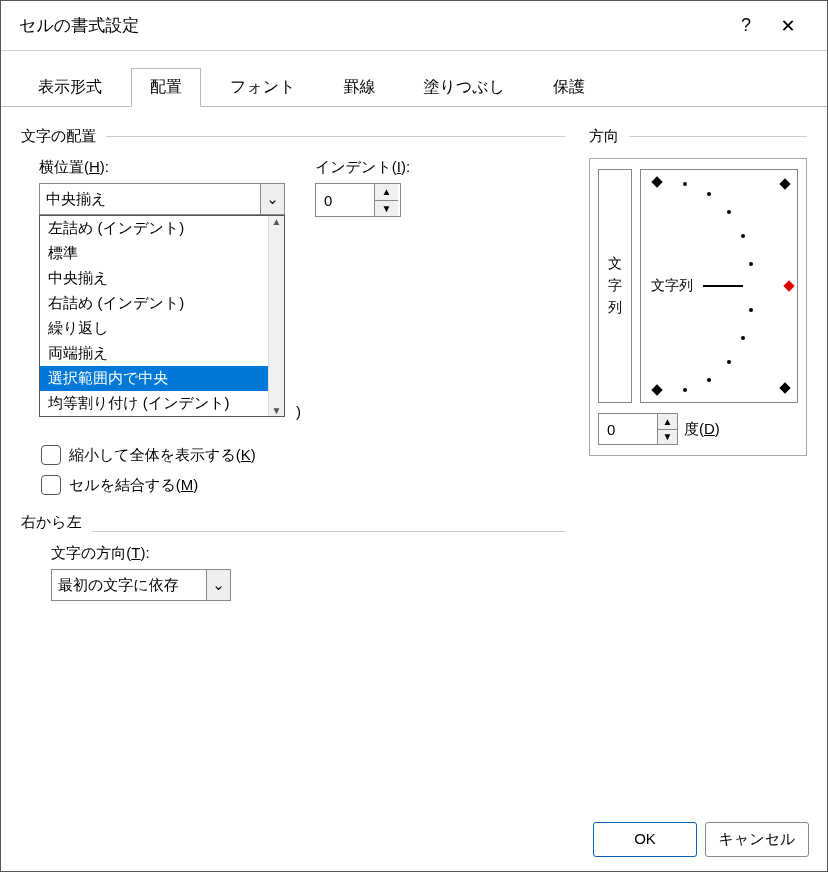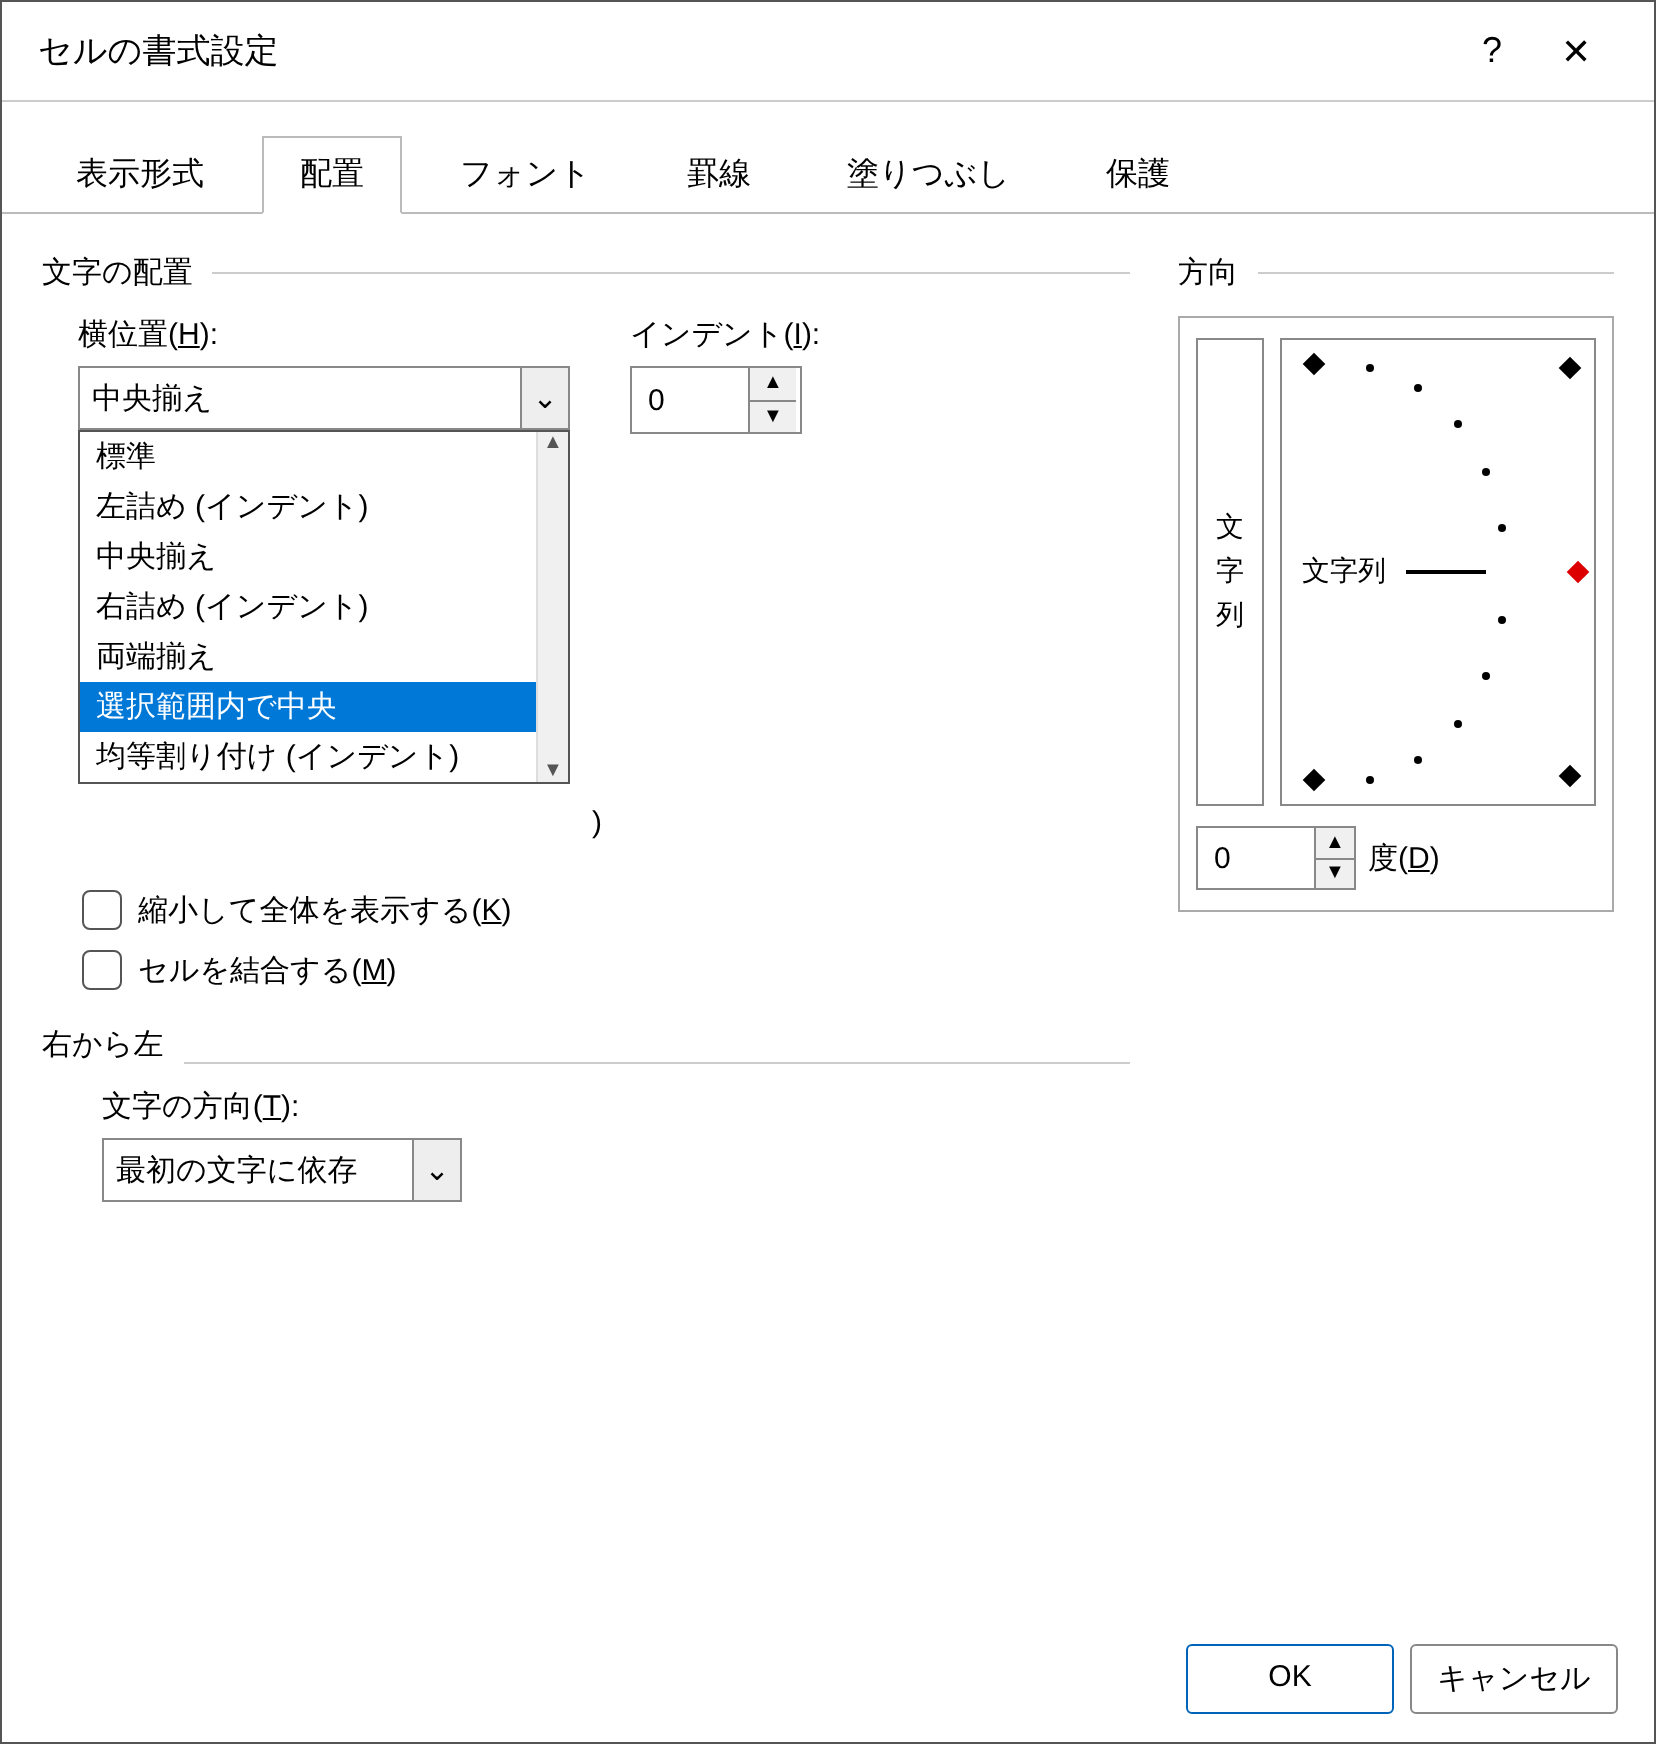--- a/index.html
+++ b/index.html
@@ -287,24 +287,25 @@
           <input value="0" style="">
           <div class="sp-btns">
             <div>▲</div>
             <div>▼</div>
           </div>
         </div>
       </div>
     </div>
 
     <div class="dropdown-list">
+      <div class="opt">左詰め (インデント)</div>
       <div class="opt">標準</div>
-      <div class="opt">左詰め (インデント)</div>
       <div class="opt">中央揃え</div>
       <div class="opt">右詰め (インデント)</div>
+      <div class="opt">繰り返し</div>
       <div class="opt">両端揃え</div>
       <div class="opt selected">選択範囲内で中央</div>
       <div class="opt">均等割り付け (インデント)</div>
       <div class="scroll-track">
         <span>▲</span>
         <span>▼</span>
       </div>
     </div>
 
     <div class="check-row partial-row" style="margin-top:210px;">

